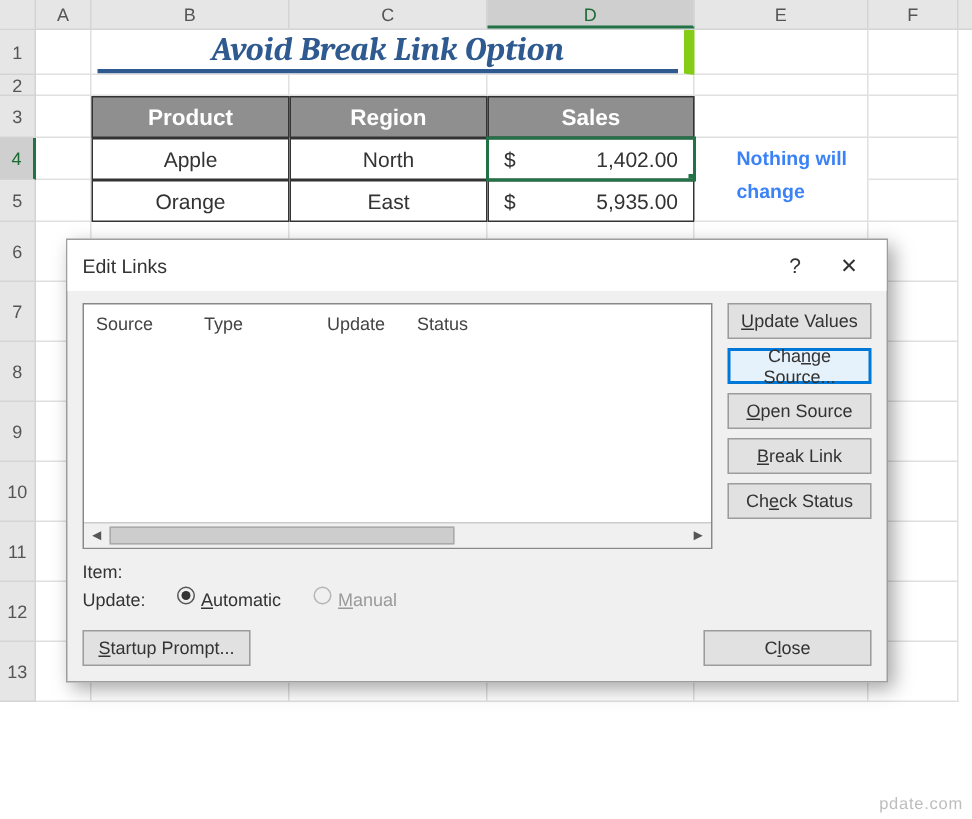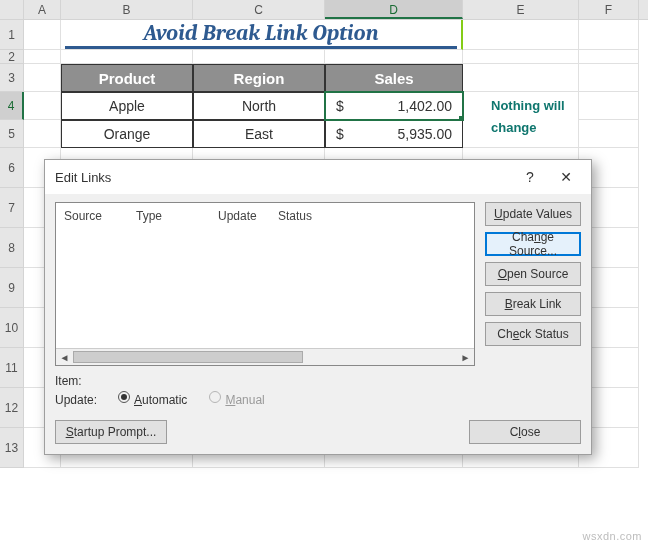--- a/index.html
+++ b/index.html
@@ -76,21 +76,21 @@
     font-size:14px;
     justify-content:center;
     background:#fff;
   }
   .salescell { justify-content:space-between; padding:0 10px;}
   .activecell { outline:2px solid #217346; outline-offset:-1px; position:relative;}
   .activecell::after{
     content:""; position:absolute; right:-3px; bottom:-3px; width:6px; height:6px; background:#217346;
   }
   .note {
-    color:#0f766e; font-weight:bold; font-size:13px; text-align:center; line-height:1.2;padding-left:28px;
+    color:#3b82f6; font-weight:bold; font-size:13px; text-align:center; line-height:1.2;padding-left:28px;
   }
   
   .dialog {
     position:absolute;
     left:44px; top:159px;
     width:548px;
     background:#f0f0f0;
     border:1px solid #9e9e9e;
     box-shadow:4px 4px 12px rgba(0,0,0,.35);
     font-size:12px;
@@ -175,21 +175,21 @@
     <div class="rowhdr hS">10</div>
     <div class="rowhdr hS">11</div>
     <div class="rowhdr hS">12</div>
     <div class="rowhdr hS">13</div>
   </div>
 
   <div class="cells">
 
     <div class="cellrow h1">
       <div class="cell wA"></div>
-      <div class="cell" style="width:402px;border-right:2px solid #84cc16;justify-content:flex-end;">
+      <div class="cell" style="width:402px;border-right:7px solid #84cc16;justify-content:flex-end;">
         <div class="title">Avoid Break Link Option</div>
       </div>
       <div class="cell wE"></div>
       <div class="cell wF"></div>
     </div>
 
     <div class="cellrow h2">
       <div class="cell wA"></div>
       <div class="cell wB"></div>
       <div class="cell wC"></div>
@@ -362,13 +362,13 @@
       <div class="winbtn" style="width:112px;">
           <span><u>S</u><span>tartup Prompt...</span></span>
         </div>
       <div class="winbtn" style="width:112px;">
           <span><span>C</span><u>l</u><span>ose</span></span>
         </div>
     </div>
   </div>
 </div>
 
-<div class="watermark">wsxdn.com</div>
+<div class="watermark">pdate.com</div>
 
 </body></html>

